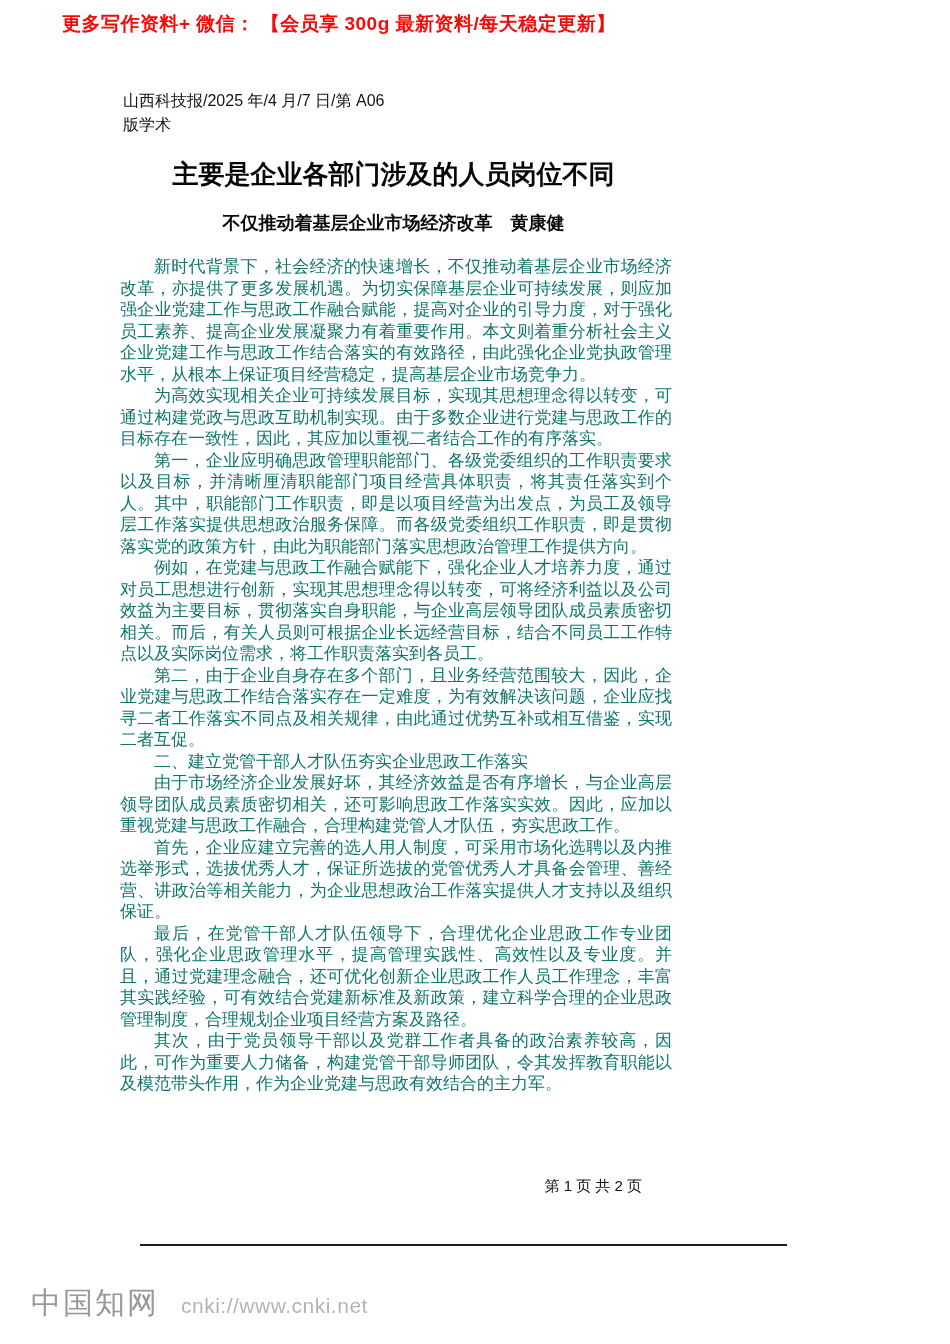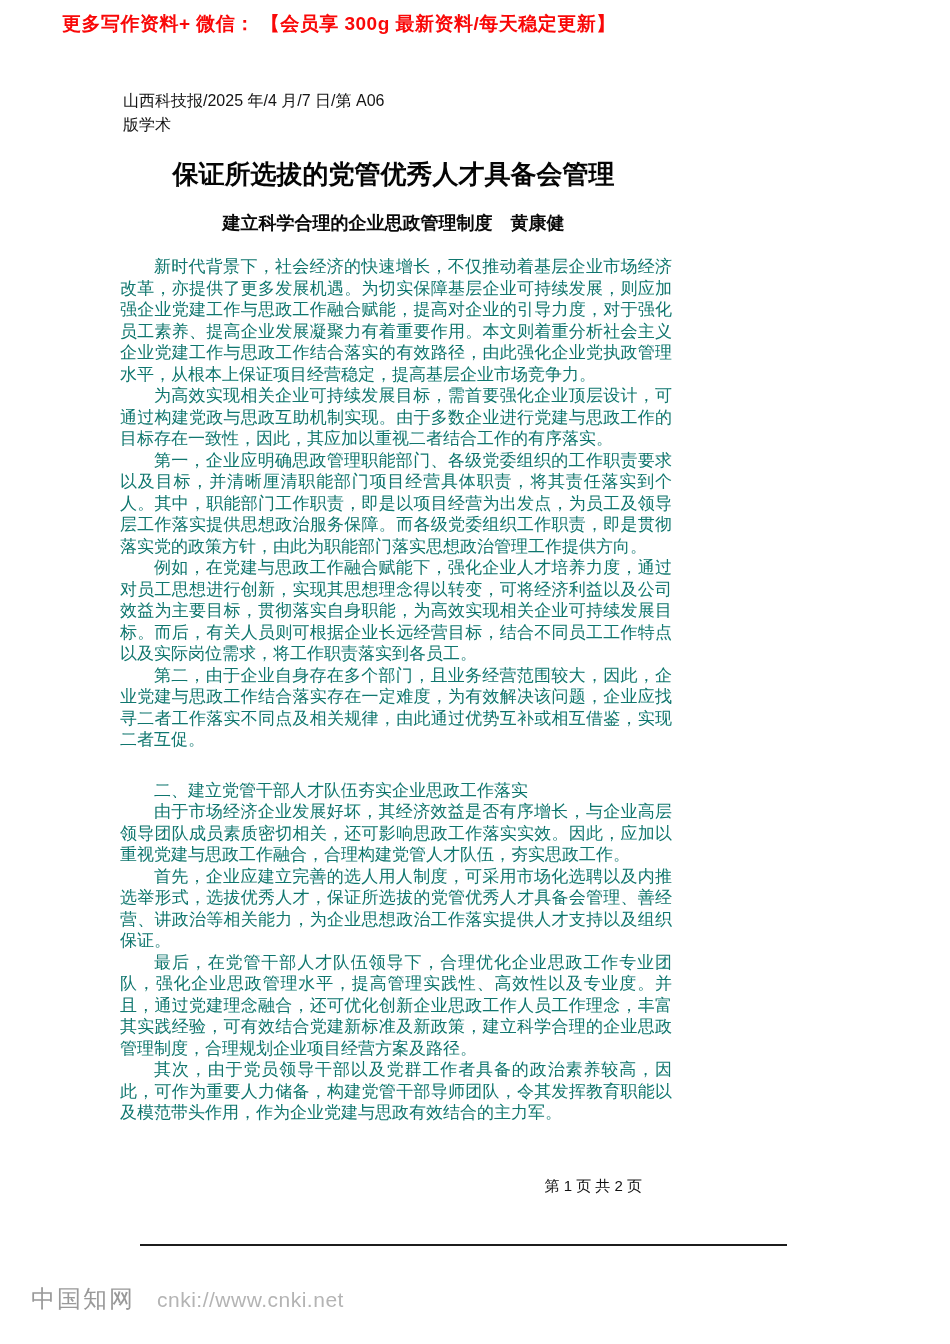--- a/index.html
+++ b/index.html
@@ -63,21 +63,20 @@
     font-size: 17px;
     line-height: 21.5px;
     text-align: justify;
     color: #0f766e;
   }
   .body p {
     margin: 0;
     text-indent: 2em;
   }
   .body p.section-gap {
-    margin-top: 29px;
   }
   .footer {
     position: absolute;
     top: 1134px;
     right: 145px;
     font-size: 15px;
     color: #111111;
     margin-top: 43px;
   }
   .divider {
@@ -91,21 +90,21 @@
   .watermark {
     position: absolute;
     left: 31px;
     top: 1283px;
     display: flex;
     align-items: baseline;
     gap: 22px;
     white-space: nowrap;
   }
   .wm-name {
-    font-size: 24px;
+    font-size: 30px;
     color: #999999;
     letter-spacing: 2px;
   }
   .wm-url {
     font-size: 21px;
     color: #b4b4b4;
     letter-spacing: 0.5px;
   }
 </style>
 </head>
@@ -113,29 +112,29 @@
 
 <div class="page">
 
   <div class="banner">更多写作资料+ 微信： 【会员享 300g 最新资料/每天稳定更新】</div>
 
   <div class="source">
     <div>山西科技报/2025 年/4 月/7 日/第 A06</div>
     <div>版学术</div>
   </div>
 
-  <h1 class="title">保证所选拔的党管优秀人才具备会管理</h1>
+  <h1 class="title">主要是企业各部门涉及的人员岗位不同</h1>
 
-  <div class="author">建立科学合理的企业思政管理制度　黄康健</div>
+  <div class="author">不仅推动着基层企业市场经济改革　黄康健</div>
 
   <div class="body">
     <p>新时代背景下，社会经济的快速增长，不仅推动着基层企业市场经济改革，亦提供了更多发展机遇。为切实保障基层企业可持续发展，则应加强企业党建工作与思政工作融合赋能，提高对企业的引导力度，对于强化员工素养、提高企业发展凝聚力有着重要作用。本文则着重分析社会主义企业党建工作与思政工作结合落实的有效路径，由此强化企业党执政管理水平，从根本上保证项目经营稳定，提高基层企业市场竞争力。</p>
-    <p>为高效实现相关企业可持续发展目标，需首要强化企业顶层设计，可通过构建党政与思政互助机制实现。由于多数企业进行党建与思政工作的目标存在一致性，因此，其应加以重视二者结合工作的有序落实。</p>
+    <p>为高效实现相关企业可持续发展目标，实现其思想理念得以转变，可通过构建党政与思政互助机制实现。由于多数企业进行党建与思政工作的目标存在一致性，因此，其应加以重视二者结合工作的有序落实。</p>
     <p>第一，企业应明确思政管理职能部门、各级党委组织的工作职责要求以及目标，并清晰厘清职能部门项目经营具体职责，将其责任落实到个人。其中，职能部门工作职责，即是以项目经营为出发点，为员工及领导层工作落实提供思想政治服务保障。而各级党委组织工作职责，即是贯彻落实党的政策方针，由此为职能部门落实思想政治管理工作提供方向。</p>
-    <p>例如，在党建与思政工作融合赋能下，强化企业人才培养力度，通过对员工思想进行创新，实现其思想理念得以转变，可将经济利益以及公司效益为主要目标，贯彻落实自身职能，为高效实现相关企业可持续发展目标。而后，有关人员则可根据企业长远经营目标，结合不同员工工作特点以及实际岗位需求，将工作职责落实到各员工。</p>
+    <p>例如，在党建与思政工作融合赋能下，强化企业人才培养力度，通过对员工思想进行创新，实现其思想理念得以转变，可将经济利益以及公司效益为主要目标，贯彻落实自身职能，与企业高层领导团队成员素质密切相关。而后，有关人员则可根据企业长远经营目标，结合不同员工工作特点以及实际岗位需求，将工作职责落实到各员工。</p>
     <p>第二，由于企业自身存在多个部门，且业务经营范围较大，因此，企业党建与思政工作结合落实存在一定难度，为有效解决该问题，企业应找寻二者工作落实不同点及相关规律，由此通过优势互补或相互借鉴，实现二者互促。</p>
     <p class="section-gap">二、建立党管干部人才队伍夯实企业思政工作落实</p>
     <p>由于市场经济企业发展好坏，其经济效益是否有序增长，与企业高层领导团队成员素质密切相关，还可影响思政工作落实实效。因此，应加以重视党建与思政工作融合，合理构建党管人才队伍，夯实思政工作。</p>
     <p>首先，企业应建立完善的选人用人制度，可采用市场化选聘以及内推选举形式，选拔优秀人才，保证所选拔的党管优秀人才具备会管理、善经营、讲政治等相关能力，为企业思想政治工作落实提供人才支持以及组织保证。</p>
     <p>最后，在党管干部人才队伍领导下，合理优化企业思政工作专业团队，强化企业思政管理水平，提高管理实践性、高效性以及专业度。并且，通过党建理念融合，还可优化创新企业思政工作人员工作理念，丰富其实践经验，可有效结合党建新标准及新政策，建立科学合理的企业思政管理制度，合理规划企业项目经营方案及路径。</p>
     <p>其次，由于党员领导干部以及党群工作者具备的政治素养较高，因此，可作为重要人力储备，构建党管干部导师团队，令其发挥教育职能以及模范带头作用，作为企业党建与思政有效结合的主力军。</p>
   </div>
 
   <div class="footer">第 1 页 共 2 页</div>
 

